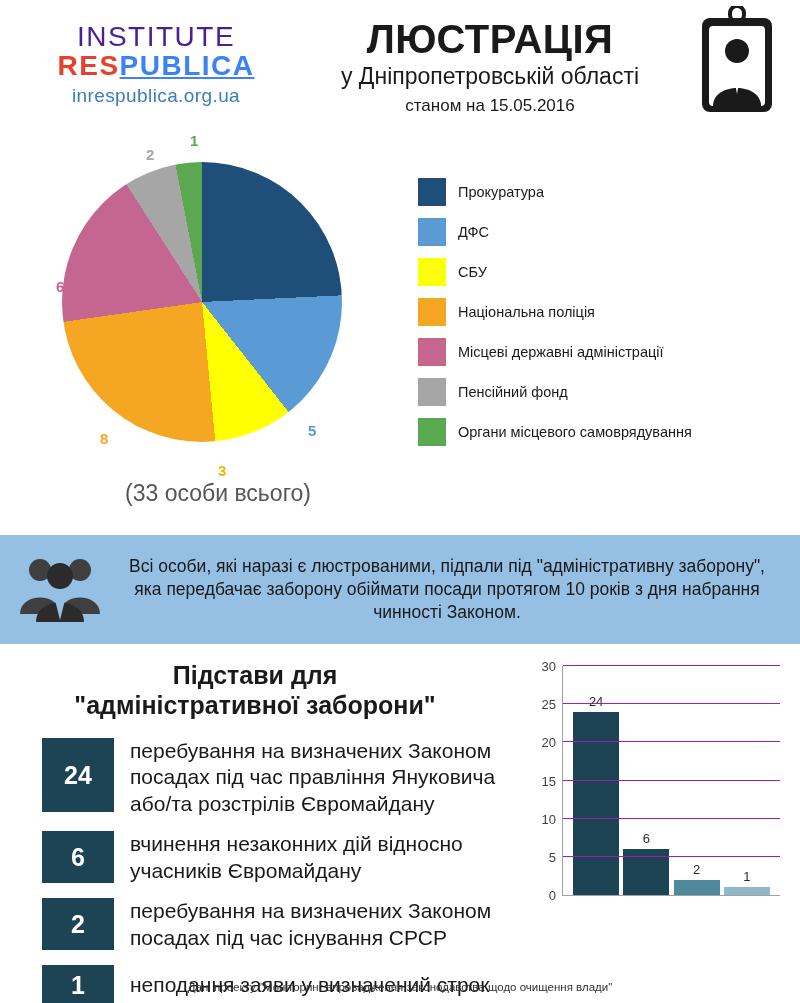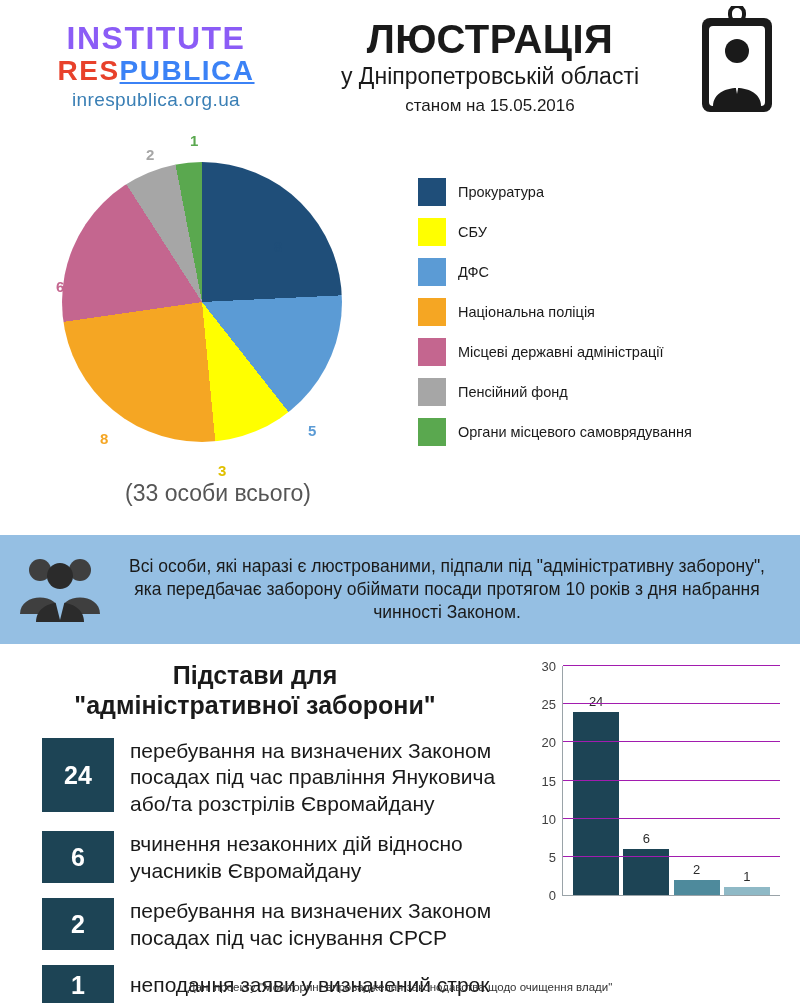--- a/index.html
+++ b/index.html
@@ -21,24 +21,24 @@
     padding: 10px 0 0 0;
   }
   .logo {
     position: absolute;
     left: 36px;
     top: 22px;
     width: 240px;
     text-align: center;
   }
   .logo-line1 {
-    font-size: 32px;
-    font-weight: bold;
+    font-size: 28px;
+    font-weight: normal;
     letter-spacing: 1.5px;
-    color: #8b5cf6;
+    color: #4c1d95;
     line-height: 1.05;
   }
   .logo-line2 {
     font-size: 28px;
     font-weight: bold;
     letter-spacing: 1.5px;
     line-height: 1.05;
   }
   .logo-res { color: #e8412b; }
   .logo-publica { color: #3b82f6; text-decoration: underline; }
@@ -334,26 +334,26 @@
   </div>
 
   <div class="pie-total">(33 особи всього)</div>
 
   <div class="legend" id="legend-el">
       <div class="legend-row">
         <div class="legend-swatch" style="background: rgb(31, 78, 121);"></div>
         <div class="legend-label">Прокуратура</div>
       </div>
       <div class="legend-row">
+        <div class="legend-swatch" style="background: rgb(91, 155, 213);"></div>
+        <div class="legend-label">ДФС</div>
+      </div>
+      <div class="legend-row">
         <div class="legend-swatch" style="background: rgb(255, 255, 0);"></div>
         <div class="legend-label">СБУ</div>
-      </div>
-      <div class="legend-row">
-        <div class="legend-swatch" style="background: rgb(91, 155, 213);"></div>
-        <div class="legend-label">ДФС</div>
       </div>
       <div class="legend-row">
         <div class="legend-swatch" style="background: rgb(245, 166, 35);"></div>
         <div class="legend-label">Національна поліція</div>
       </div>
       <div class="legend-row">
         <div class="legend-swatch" style="background: rgb(196, 102, 143);"></div>
         <div class="legend-label">Місцеві державні адміністрації</div>
       </div>
       <div class="legend-row">

